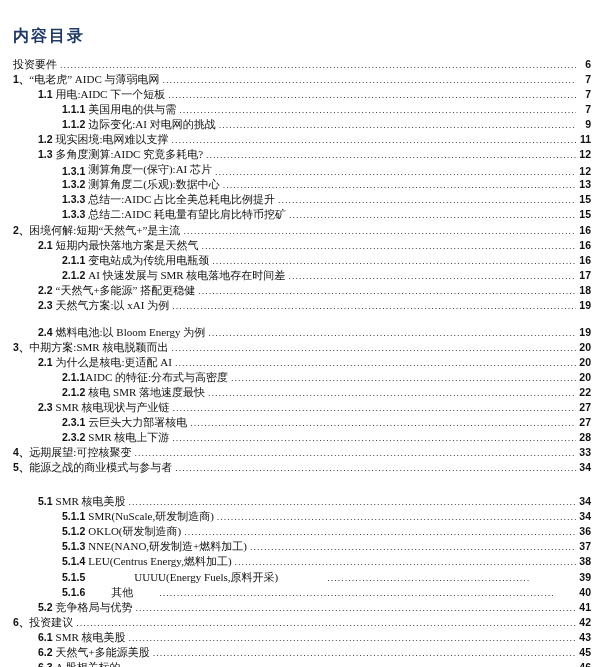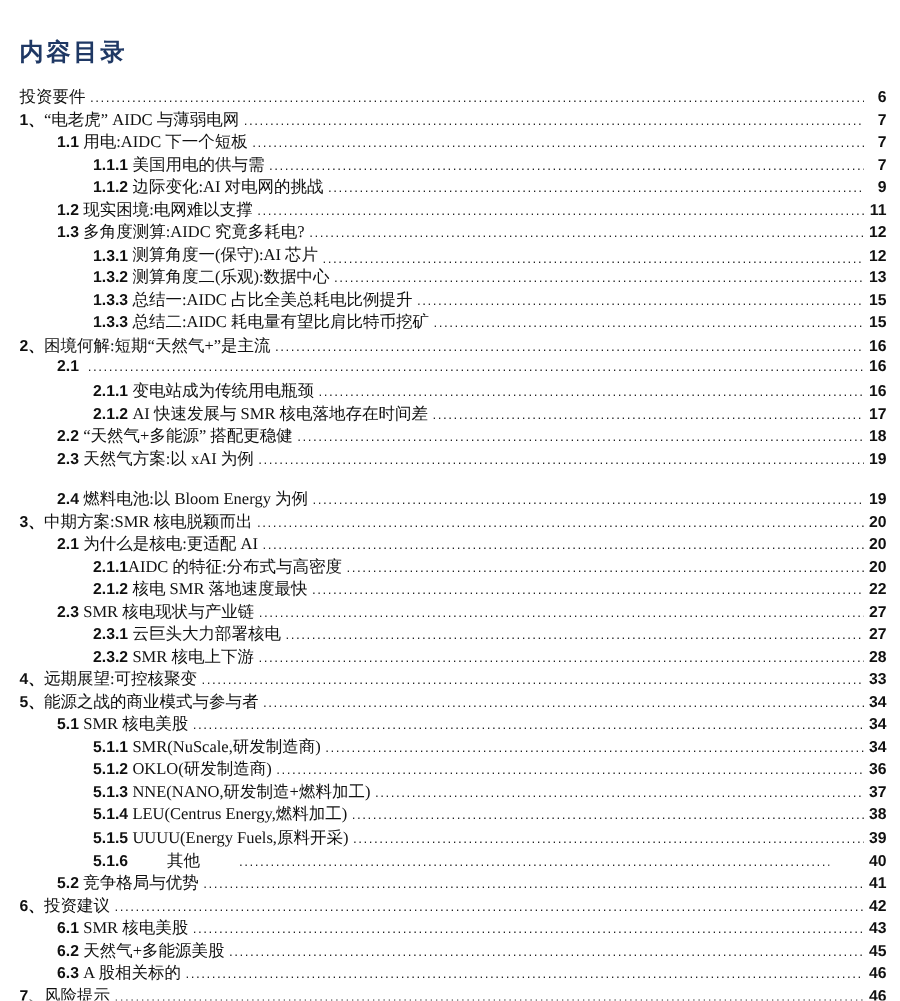--- a/index.html
+++ b/index.html
@@ -116,20 +116,21 @@
     <span class="page-num">15</span>
   </div>
       <div class="row lv0" style="color: rgb(16, 16, 16);">
     <span class="num">2、</span>
     <span class="label">困境何解:短期“天然气+”是主流</span>
     <span class="leader" style="color: rgb(34, 34, 34);">............................................................................................................................................................................................................................</span>
     <span class="page-num">16</span>
   </div>
       <div class="row lv1" style="color: rgb(16, 16, 16);">
     <span class="num">2.1 </span>
+    <span class="label">短期内最快落地方案是天然气</span>
     <span class="leader" style="color: rgb(34, 34, 34);">............................................................................................................................................................................................................................</span>
     <span class="page-num">16</span>
   </div>
       <div class="row lv2" style="color: rgb(16, 16, 16);">
     <span class="num">2.1.1 </span>
     <span class="label">变电站成为传统用电瓶颈</span>
     <span class="leader" style="color: rgb(34, 34, 34);">............................................................................................................................................................................................................................</span>
     <span class="page-num">16</span>
   </div>
       <div class="row lv2" style="color: rgb(16, 16, 16);">
@@ -203,21 +204,21 @@
     <span class="label">远期展望:可控核聚变</span>
     <span class="leader" style="color: rgb(34, 34, 34);">............................................................................................................................................................................................................................</span>
     <span class="page-num">33</span>
   </div>
       <div class="row lv0" style="color: rgb(16, 16, 16);">
     <span class="num">5、</span>
     <span class="label">能源之战的商业模式与参与者</span>
     <span class="leader" style="color: rgb(34, 34, 34);">............................................................................................................................................................................................................................</span>
     <span class="page-num">34</span>
   </div>
-      <div class="row lv1" style="color: rgb(16, 16, 16);">
+      <div class="row lv1" style="color: rgb(16, 16, 16); margin-top: 19px;">
     <span class="num">5.1 </span>
     <span class="label">SMR 核电美股</span>
     <span class="leader" style="color: rgb(34, 34, 34);">............................................................................................................................................................................................................................</span>
     <span class="page-num">34</span>
   </div>
       <div class="row lv2" style="color: rgb(16, 16, 16);">
     <span class="num">5.1.1 </span>
     <span class="label">SMR(NuScale,研发制造商)</span>
     <span class="leader" style="color: rgb(34, 34, 34);">............................................................................................................................................................................................................................</span>
     <span class="page-num">34</span>
@@ -233,21 +234,21 @@
     <span class="label">NNE(NANO,研发制造+燃料加工)</span>
     <span class="leader" style="color: rgb(34, 34, 34);">............................................................................................................................................................................................................................</span>
     <span class="page-num">37</span>
   </div>
       <div class="row lv2" style="color: rgb(16, 16, 16);">
     <span class="num">5.1.4 </span>
     <span class="label">LEU(Centrus Energy,燃料加工)</span>
     <span class="leader" style="color: rgb(34, 34, 34);">............................................................................................................................................................................................................................</span>
     <span class="page-num">38</span>
   </div>
-      <div class="row lv2" style="color: rgb(16, 16, 16);">
+      <div class="row lv2" style="color: rgb(16, 16, 16); gap: 46px;">
     <span class="num">5.1.5 </span>
     <span class="label">UUUU(Energy Fuels,原料开采)</span>
     <span class="leader" style="color: rgb(34, 34, 34);">............................................................................................................................................................................................................................</span>
     <span class="page-num">39</span>
   </div>
       <div class="row lv2" style="color: rgb(16, 16, 16); gap: 23px;">
     <span class="num">5.1.6 </span>
     <span class="label">其他</span>
     <span class="leader" style="color: rgb(34, 34, 34);">............................................................................................................................................................................................................................</span>
     <span class="page-num">40</span>

